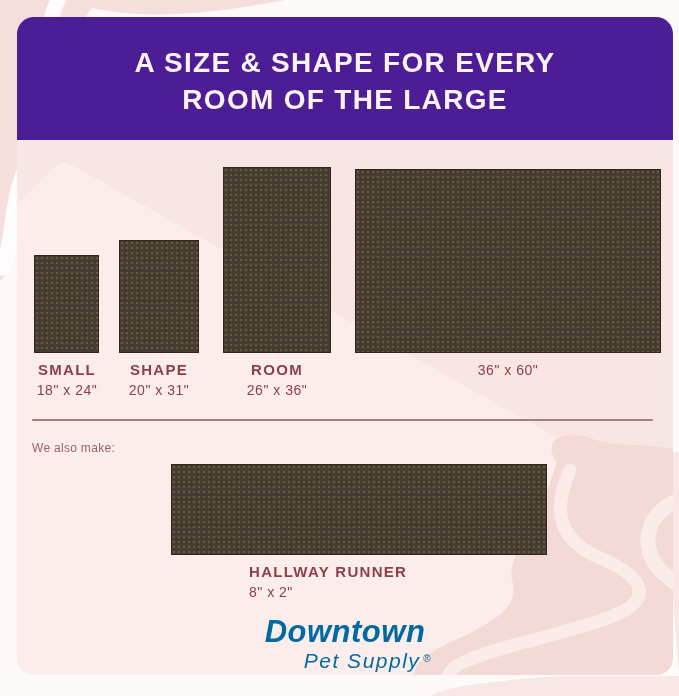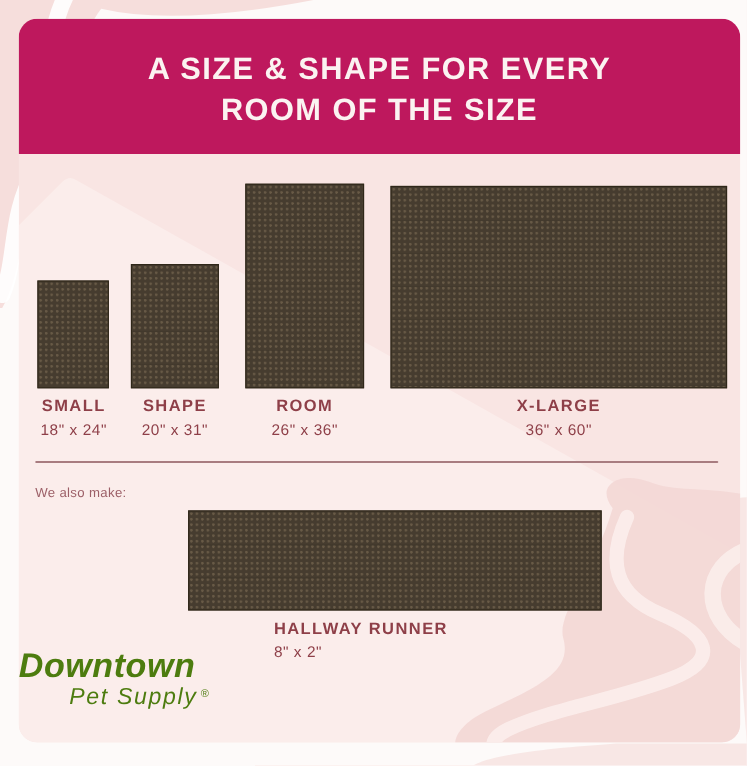--- a/index.html
+++ b/index.html
@@ -11,21 +11,21 @@
   .deco{position:absolute;pointer-events:none;}
   #deco-tl{left:0;top:0;z-index:0;}
   #deco-spill{left:0;top:0;z-index:0;}
 
   .card{
     position:absolute;left:17px;top:17px;width:656px;height:658px;
     border-radius:17px;overflow:hidden;z-index:1;
   }
   .header{
     position:absolute;left:0;top:0;width:100%;height:123px;
-    background:#be185d;box-sizing:border-box;padding-top:27px;
+    background:#4c1d95;box-sizing:border-box;padding-top:27px;
     display:flex;flex-direction:column;align-items:center;
   }
   .header .line{
     color:#FBF3F1;font-weight:bold;font-size:28px;letter-spacing:1.3px;
     line-height:37px;text-align:center;white-space:nowrap;
   }
   .bodyarea{
     position:absolute;left:0;top:123px;width:656px;height:535px;
     background:#F9E5E3;
   }
@@ -50,21 +50,21 @@
   }
   .also-label{
     position:absolute;left:15px;top:289px;font-size:12px;color:#9C5F67;letter-spacing:.3px;margin-top:12px;
   }
   .runner-label{
     position:absolute;left:232px;top:422px;width:220px;text-align:left;color:#8E3F48;
   }
   .runner-label .name{font-size:15px;font-weight:bold;letter-spacing:1.3px;line-height:20px;}
   .runner-label .dims{font-size:14px;letter-spacing:.5px;line-height:20px;}
   .logo{
-    position:absolute;left:0;top:449px;width:100%;text-align:left;color:#4d7c0f;
+    position:absolute;left:0;top:476px;width:100%;text-align:center;color:#0369a1;
   }
   .logo .brand{font-size:31px;font-weight:bold;font-style:italic;letter-spacing:.5px;line-height:32px;}
   .logo .sub{font-size:21px;font-style:italic;letter-spacing:1.5px;line-height:22px;padding-left:46px;}
   .logo .reg{font-size:10px;vertical-align:6px;margin-left:3px;font-style:normal;}
 </style>
 </head>
 <body>
 
 <svg id="deco-tl" class="deco" width="300" height="290" viewBox="0 0 300 290">
   <path d="M0 0 H285 Q160 24 92 8 C58 52 86 120 42 170 C16 200 22 245 2 280 L0 280 Z" fill="#F6DEDC"></path>
@@ -72,21 +72,21 @@
 </svg>
 
 <svg id="deco-spill" class="deco" width="679" height="696" viewBox="0 0 679 696">
   <path d="M662 455 C668 453 674 452 679 452 L679 696 L430 696 C450 684 520 679 560 676 L679 676 Z" fill="#F8E7E5"></path>
 </svg>
 
 <div class="card">
 
   <div class="header">
     <div class="line">A SIZE &amp; SHAPE FOR EVERY</div>
-    <div class="line">ROOM OF THE SIZE</div>
+    <div class="line">ROOM OF THE LARGE</div>
   </div>
 
   <div class="bodyarea">
 
     <svg width="656" height="535" viewBox="0 0 656 535">
       <path d="M-10 75 L0 65 L40 25 Q46 19 53 24 L660 365 L660 545 L-10 545 Z" fill="#FBEDEB"></path>
       <path d="M540 322 C523 300 548 288 573 298 C598 308 623 302 662 310 L662 556 L413 556
                C388 545 391 522 428 505 C478 482 503 468 495 440 C489 418 523 380 540 322 Z" fill="#F3D7D5" fill-opacity="0.9"></path>
       <path d="M553 330 C535 370 541 400 583 418 C628 437 638 460 593 477 C543 496 483 505 445 523 C421 535 431 548 461 552" stroke="#FBEDEB" stroke-width="13" fill="none" stroke-linecap="round" opacity="0.95"></path>
       <path d="M662 360 C623 375 618 420 662 445" stroke="#FBEDEB" stroke-width="15" fill="none" stroke-linecap="round" opacity="0.9"></path>
@@ -103,21 +103,20 @@
     </div>
     <div class="size-label" style="left:72px;">
       <div class="name">SHAPE</div>
       <div class="dims">20" x 31"</div>
     </div>
     <div class="size-label" style="left:190px;">
       <div class="name">ROOM</div>
       <div class="dims">26" x 36"</div>
     </div>
     <div class="size-label" style="left:421px;">
-      <div class="name">X-LARGE</div>
       <div class="dims">36" x 60"</div>
     </div>
 
     <div class="divider"></div>
     <div class="also-label">We also make:</div>
 
     <div class="mat" style="left:154px;top:324px;width:376px;height:91px;"></div>
     <div class="runner-label">
       <div class="name">HALLWAY RUNNER</div>
       <div class="dims">8" x 2"</div>

